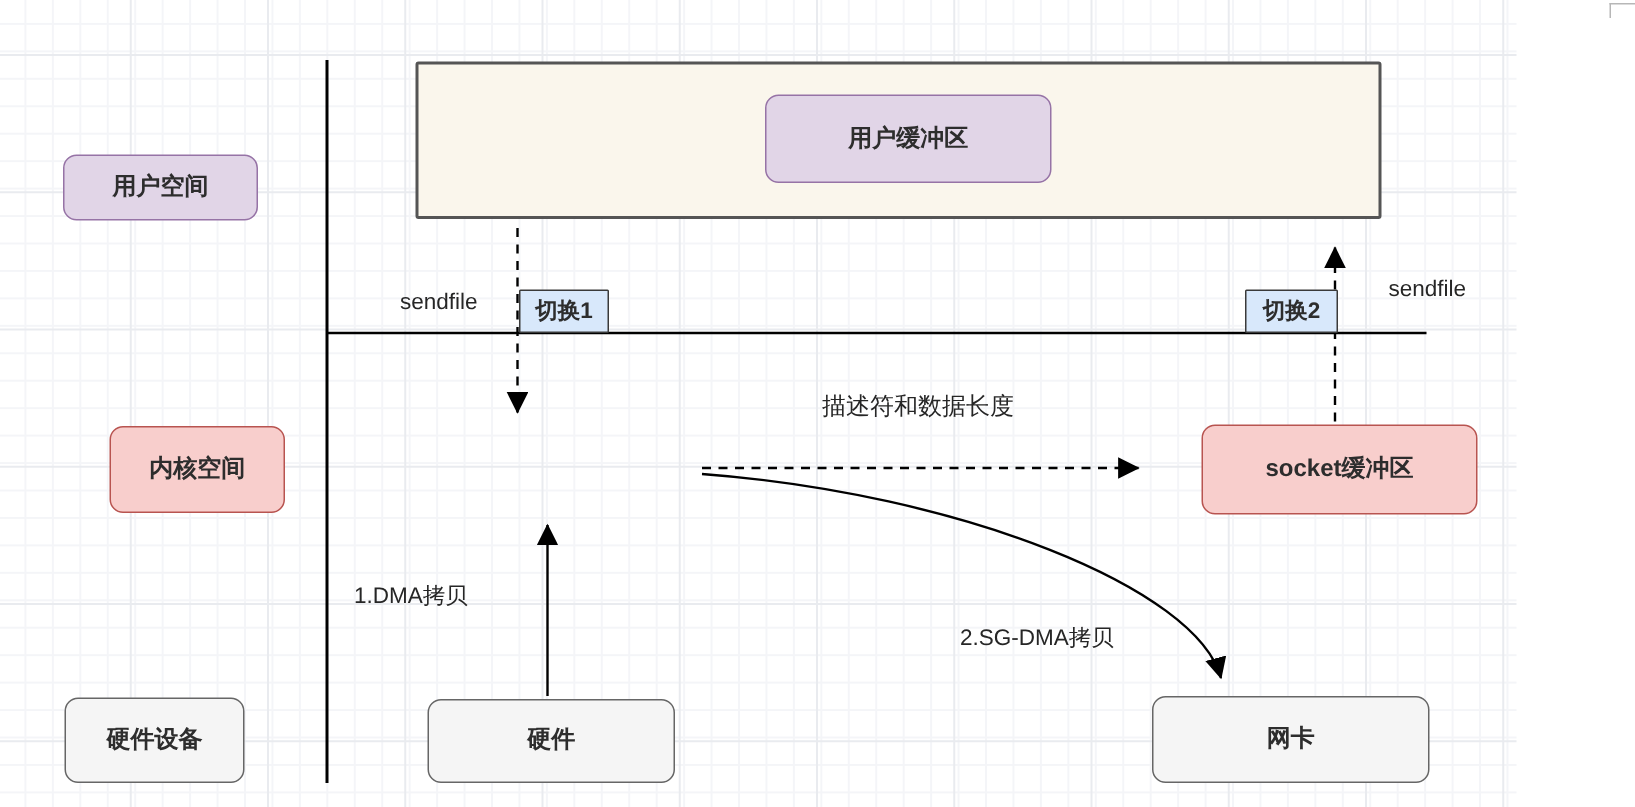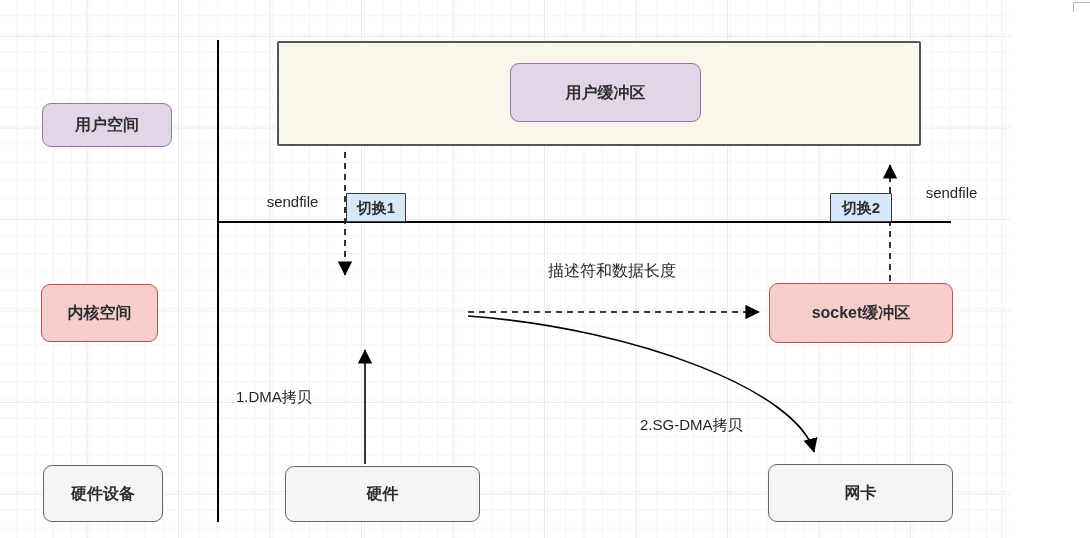--- a/index.html
+++ b/index.html
@@ -20,40 +20,40 @@
     background-position: -5px 36px, -5px 36px, -2px -3px, -2px -3px;
   }
   svg.wires { position:absolute; left:0; top:0; z-index:2; }
   .shape {
     position:absolute; z-index:3; box-sizing:border-box;
     display:flex; align-items:center; justify-content:center;
     font-size:16px; line-height:1.2; text-align:center;font-weight:bold;
   }
   .rounded { border-radius:9px; }
   .purple { background:var(--purple-fill,#E1D5E7); border:1.5px solid var(--purple-stroke,#9673A6); }
-  .red    { background:var(--red-fill,#F8CECC);   border:1.5px solid var(--red-stroke,#B85450); }
+  .red    { background:var(--red-fill,#F8CECC);   border:1.5px solid var(--red-stroke,#B85450);margin-left:32px; }
   .gray   { background:var(--gray-fill,#F5F5F5);  border:1.5px solid var(--gray-stroke,#666666); }
   .blue   { background:var(--blue-fill,#D8E8FB);  border:1.5px solid var(--blue-stroke,#3a3a3a); border-radius:1px; font-size:15px; }
   .beige  { background:var(--beige-fill,#FAF6EC); border:2px solid var(--beige-stroke,#555555); border-radius:2px; }
   .note {
     position:absolute; z-index:4; font-size:15px; white-space:nowrap; color:#262626;
   }
   .page-corner {
     position:absolute; left:1073px; top:2px; width:17px; height:9px; z-index:5;
     border-left:1px solid #b7b7b7; border-top:1px solid #b7b7b7;
   }
   
   .lane-user    { left:42px;  top:103px; width:130px; height:44px; }
   .lane-kernel  { left:41px;  top:284px; width:117px; height:58px; }
   .lane-hw      { left:43px;  top:465px; width:120px; height:57px; }
   .big-user-box { left:277px; top:41px;  width:644px; height:105px; }
   .user-buf     { left:510px; top:63px;  width:191px; height:59px; }
   .kernel-buf   { left:284px; top:283px; width:184px; height:60px; }
   .socket-buf   { left:769px; top:283px; width:184px; height:60px; }
-  .hw-box       { left:285px; top:466px; width:195px; height:56px; }
+  .hw-box       { left:285px; top:466px; width:165px; height:56px; }
   .nic-box      { left:768px; top:464px; width:185px; height:58px; }
   .switch1      { left:346px; top:193px; width:60px;  height:29px; }
   .switch2      { left:830px; top:193px; width:62px;  height:29px;justify-content:center; }
   .sendfile-l   { left:250px; top:193px; width:85px;  text-align:center; }
   .sendfile-r   { left:909px; top:184px; width:85px;  text-align:center; }
   .dma-label    { left:236px; top:388px; width:110px; }
   .sgdma-label  { left:640px; top:398px; width:140px;margin-top:18px; }
   .desc-label   { left:548px; top:261px; width:165px; font-size:16px; }
 </style>
 </head>

